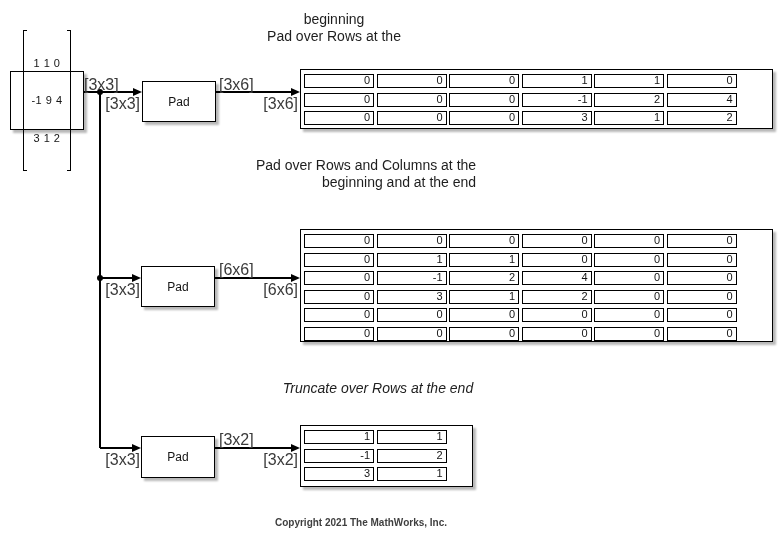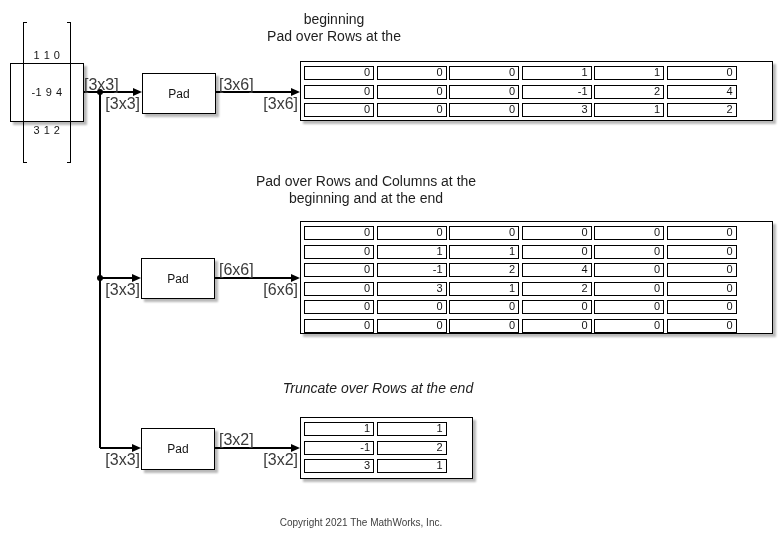--- a/index.html
+++ b/index.html
@@ -6,21 +6,21 @@
   body {
     width:782px; height:544px; background:#ffffff;
     font-family:"Liberation Sans", sans-serif;
     -webkit-font-smoothing:antialiased;
   }
   .canvas { position:relative; width:782px; height:544px; background:#fff; overflow:hidden; }
 
   
   .block {
     position:absolute; background:#fff; border:1.5px solid #000;
-    box-sizing:border-box; box-shadow:2.5px 2.5px 2px rgba(0,0,0,0.28);
+    box-sizing:border-box; box-shadow:2.5px 2.5px 2px rgba(0,0,0,0.28);margin-top:8px;
   }
   .pad-block { display:flex; align-items:center; justify-content:center;
     font-size:12px; color:#141414; }
 
   
   .source-block { display:flex; align-items:center; justify-content:center; }
   .matrix { display:flex; align-items:stretch; }
   .brk { width:4px; box-sizing:border-box; }
   .brk-l { border:1.5px solid #000; border-right:none; }
   .brk-r { border:1.5px solid #000; border-left:none; }
@@ -55,28 +55,28 @@
 </style>
 </head>
 <body>
 
 <div class="canvas">
 
   <div class="title" style="left:334px; top:11px;">
     <div>beginning</div>
     <div>Pad over Rows at the</div>
   </div>
-  <div class="title" style="left:366px; top:173px;">
+  <div class="title" style="left:366px; top:157px;text-align:right;">
     <div>Pad over Rows and Columns at the</div>
     <div>beginning and at the end</div>
   </div>
   <div class="title" style="left:378px; top:380px;font-style:italic;">
     <div>Truncate over Rows at the end</div>
   </div>
-  <div class="copyright" style="left:361px; top:517px;">Copyright 2021 The MathWorks, Inc.</div>
+  <div class="copyright" style="left:361px; top:517px;font-weight:bold;">Copyright 2021 The MathWorks, Inc.</div>
 
   <div class="block source-block" style="left:10px; top:63px; width:74px; height:59px;">
     <div class="matrix">
       <span class="brk brk-l"></span>
       <div class="mrows">
         <div>1 1 0</div>
         <div>-1 9 4</div>
         <div>3 1 2</div>
       </div>
       <span class="brk brk-r"></span>

